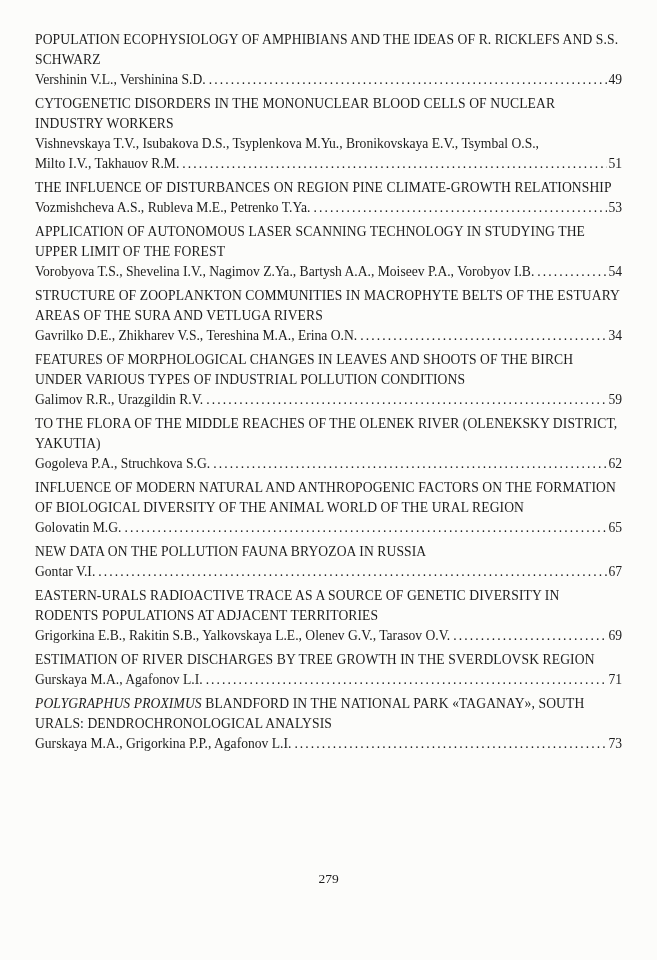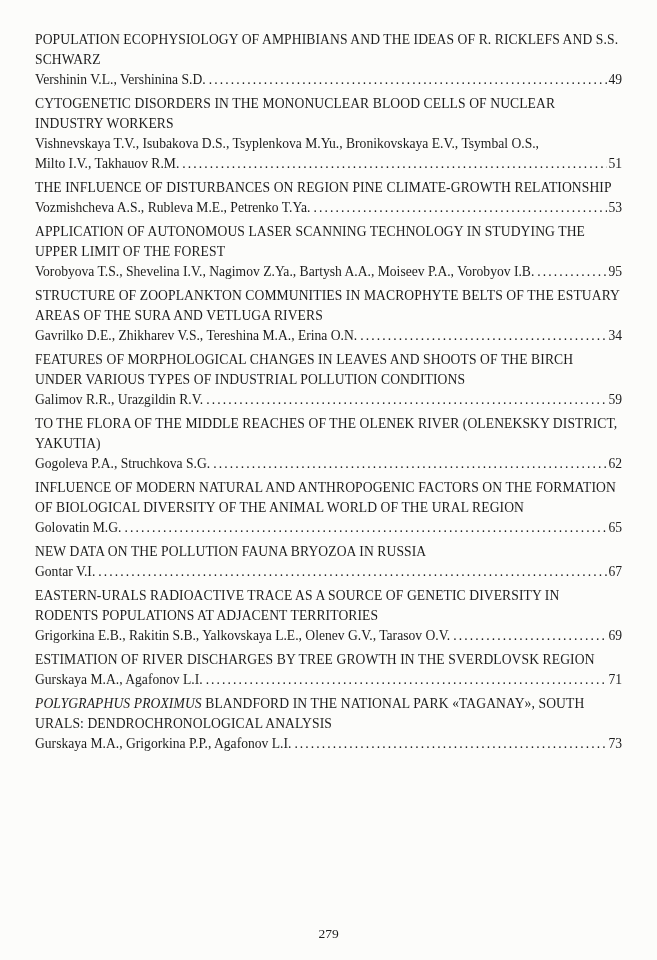--- a/index.html
+++ b/index.html
@@ -54,21 +54,21 @@
     letter-spacing: 2.1px;
     font-size: 13.6px;
   }
   .pagenum {
     flex: 0 0 auto;
     white-space: nowrap;
     text-align: right;
   }
   .footer {
     position: absolute;
-    top: 924px;
+    top: 869px;
     left: 0;
     width: 100%;
     text-align: center;
     font-size: 13.5px;
     line-height: 20px;
   }
 </style>
 </head>
 <body>
 
@@ -101,21 +101,21 @@
       <span class="leader"></span>
       <span class="pagenum">53</span>
     </div>
   </div>
     <div class="entry">
     <div class="entry-title"><i></i><span>APPLICATION OF AUTONOMOUS LASER SCANNING TECHNOLOGY IN STUDYING THE UPPER LIMIT OF THE FOREST</span></div>
     <div></div>
     <div class="authors-row">
       <span class="authors-last">Vorobyova T.S., Shevelina I.V., Nagimov Z.Ya., Bartysh A.A., Moiseev P.A., Vorobyov I.B.</span>
       <span class="leader"></span>
-      <span class="pagenum">95</span>
+      <span class="pagenum">54</span>
     </div>
   </div>
     <div class="entry">
     <div class="entry-title"><i></i><span>STRUCTURE OF ZOOPLANKTON COMMUNITIES IN MACROPHYTE BELTS OF THE ESTUARY AREAS OF THE SURA AND VETLUGA RIVERS</span></div>
     <div></div>
     <div class="authors-row">
       <span class="authors-last">Gavrilko D.E., Zhikharev V.S., Tereshina M.A., Erina O.N.</span>
       <span class="leader"></span>
       <span class="pagenum">34</span>
     </div>

